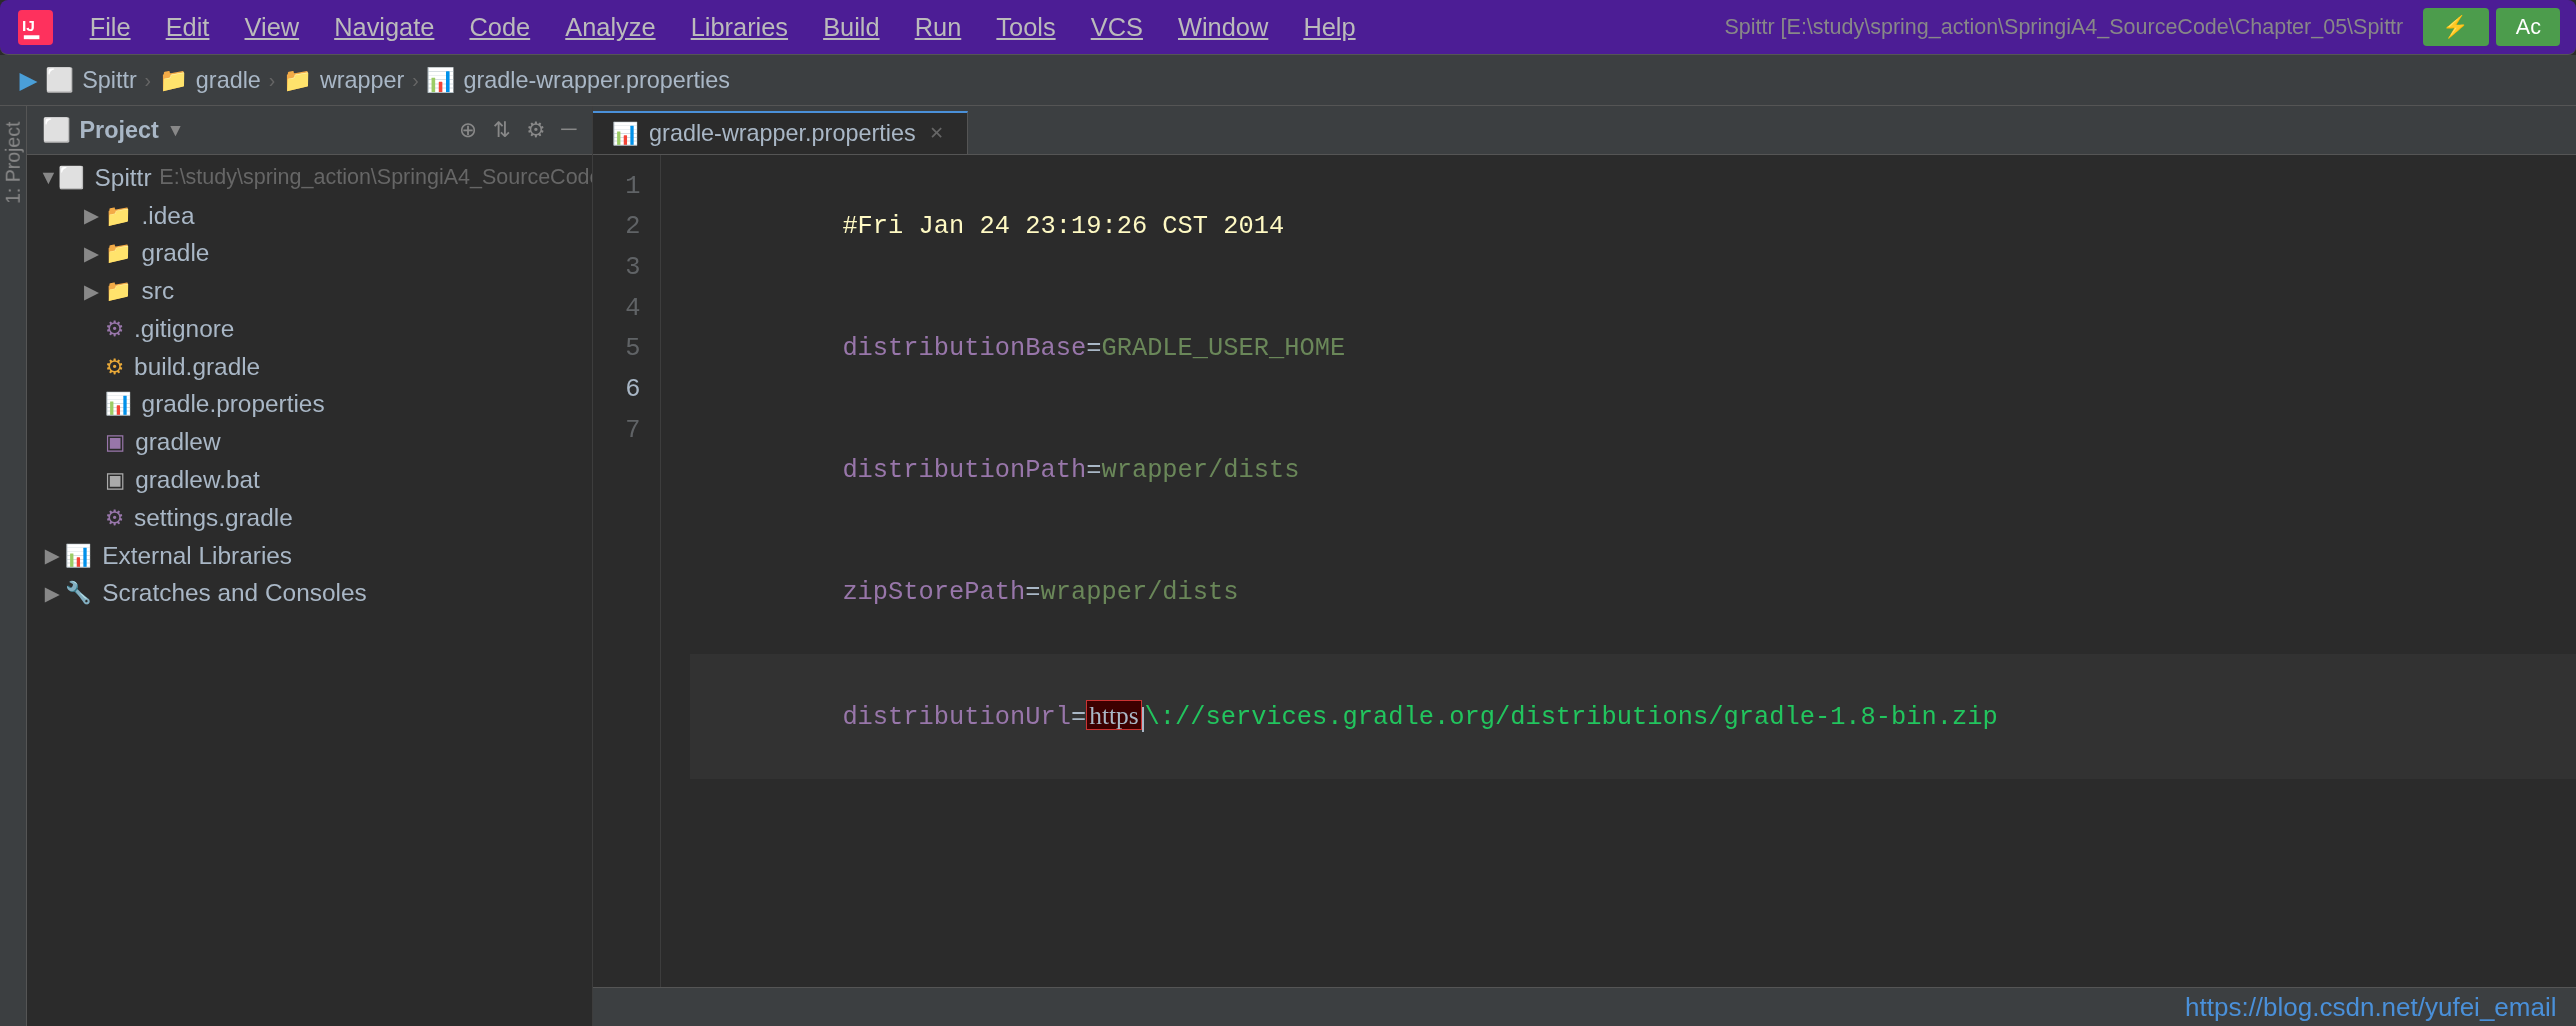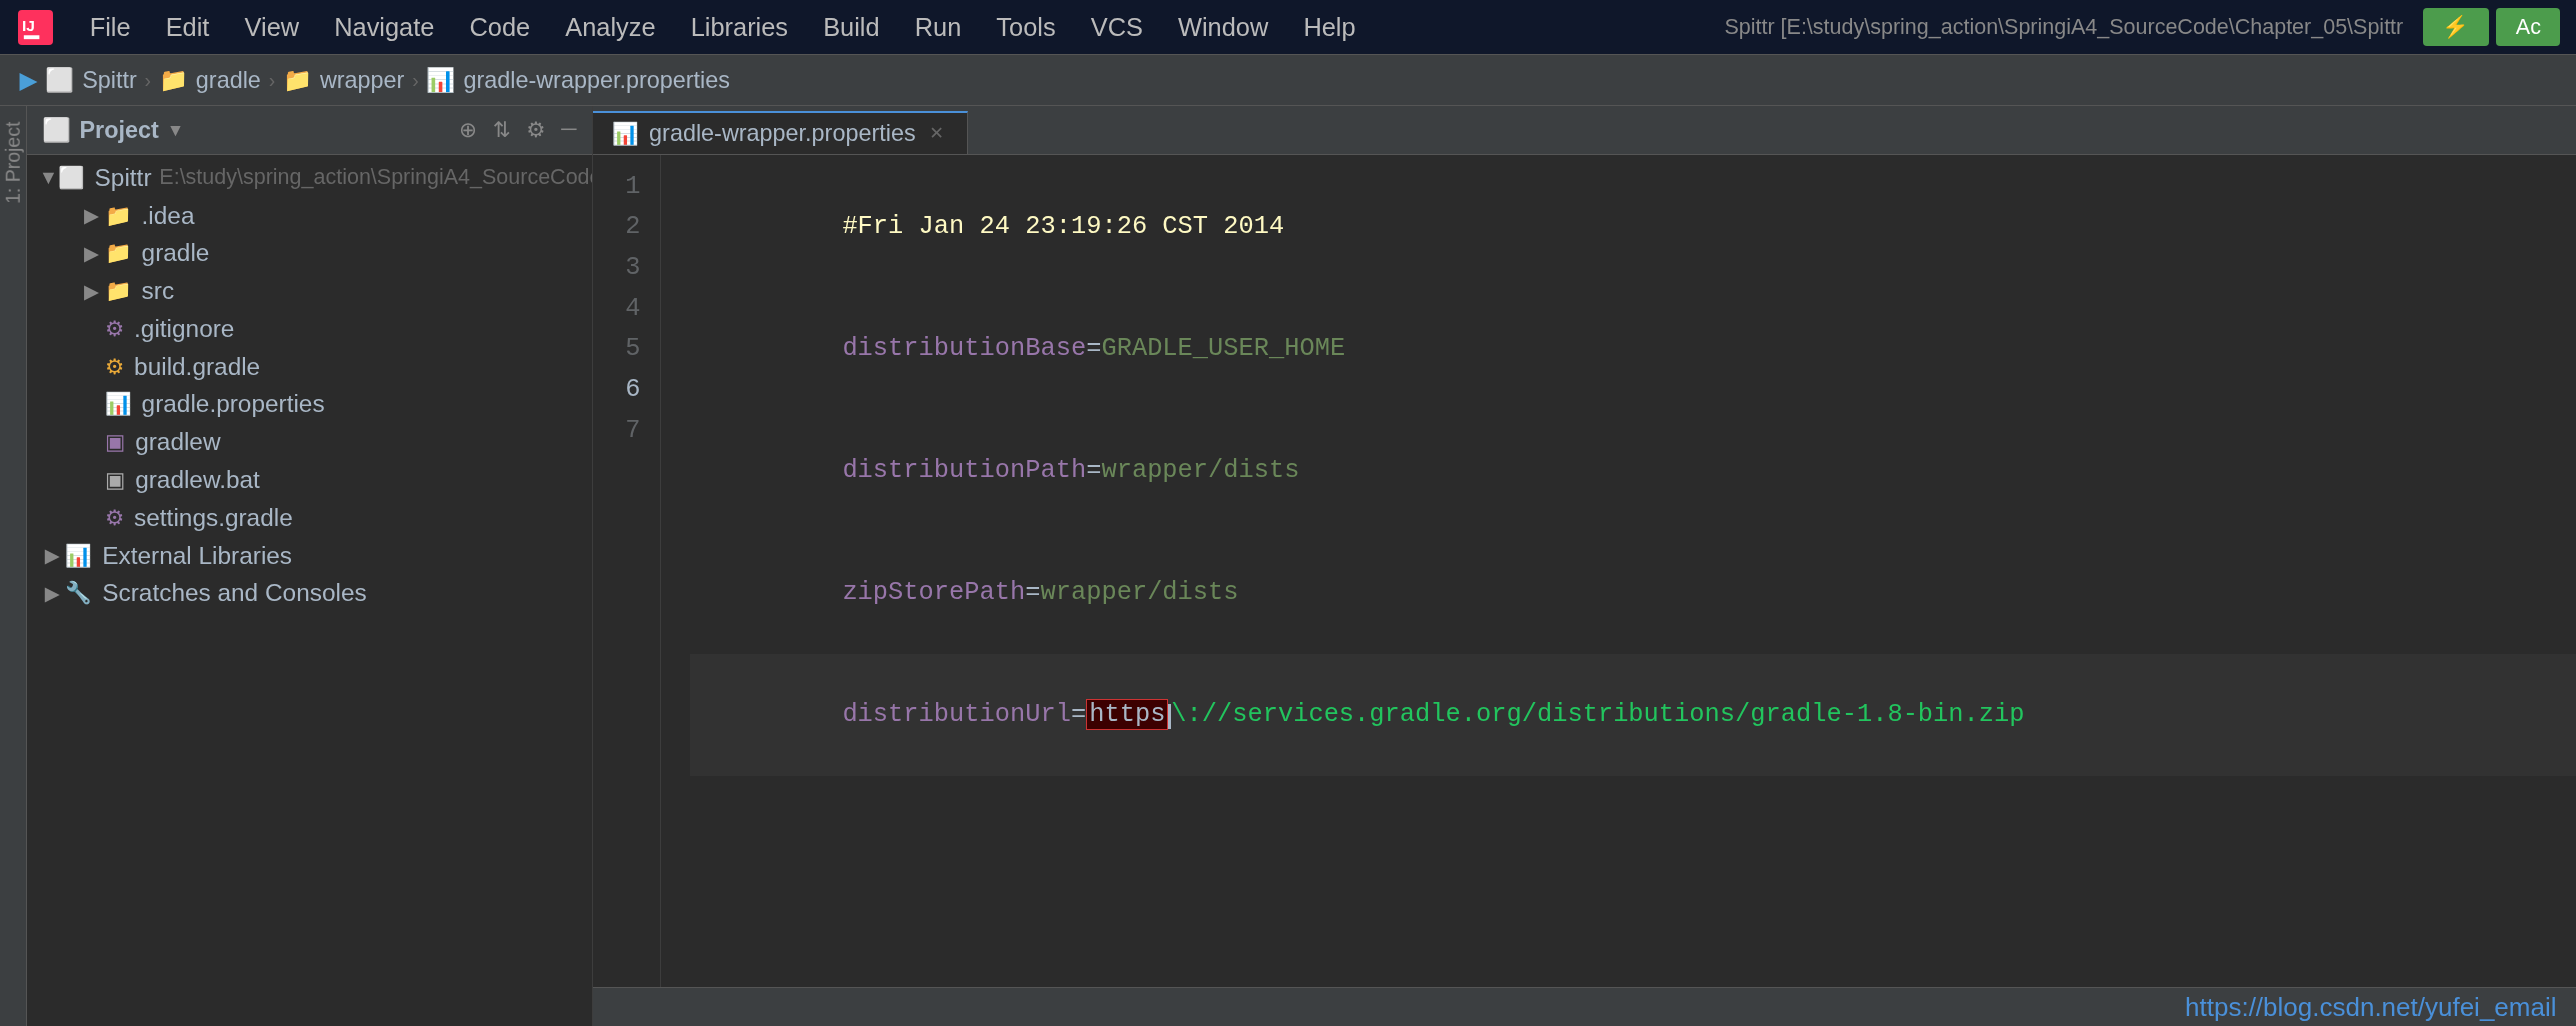--- a/index.html
+++ b/index.html
@@ -10,41 +10,43 @@
       width: 2576px;
       height: 1026px;
       overflow: hidden;
       font-size: 25.4px;
     }
 
     
     .menubar {
       display: flex;
       align-items: center;
-      background: #0f172a;
+      background: #4c1d95;
       height: 55px;
       padding: 0 15.6px;
       gap: 3.9px;
       border-bottom: 1px solid #555;
+      border-radius: 8px;
     }
     .menubar-logo {
       width: 39px;
       height: 39px;
       margin-right: 15.6px;
       display: flex;
       align-items: center;
       justify-content: center;
     }
     .menubar-logo svg { width: 35px; height: 35px; }
     .menu-item {
       padding: 5.9px 15.6px;
       color: #bbbbbb;
       cursor: pointer;
       border-radius: 3.9px;
       font-size: 25.4px;
+      text-decoration: underline;
     }
     .menubar-title {
       margin-left: auto;
       color: #888;
       font-size: 21.5px;
     }
     .menubar-actions {
       display: flex;
       gap: 7.8px;
       margin-left: 15.6px;
@@ -240,20 +242,21 @@
       display: inline-block;
       width: 2.9px;
       height: 1em;
       background: #a9b7c6;
       vertical-align: text-bottom;
     }
     .c-highlight-box {
       background: #3c0000;
       border: 1px solid #c33;
       padding: 0 2px;
+      font-family: Liberation Serif, serif;
     }
 
     
     .status-bar {
       height: 39px;
       background: #3c3f41;
       border-top: 1px solid #555;
       display: flex;
       align-items: center;
       padding: 0 19.5px;

